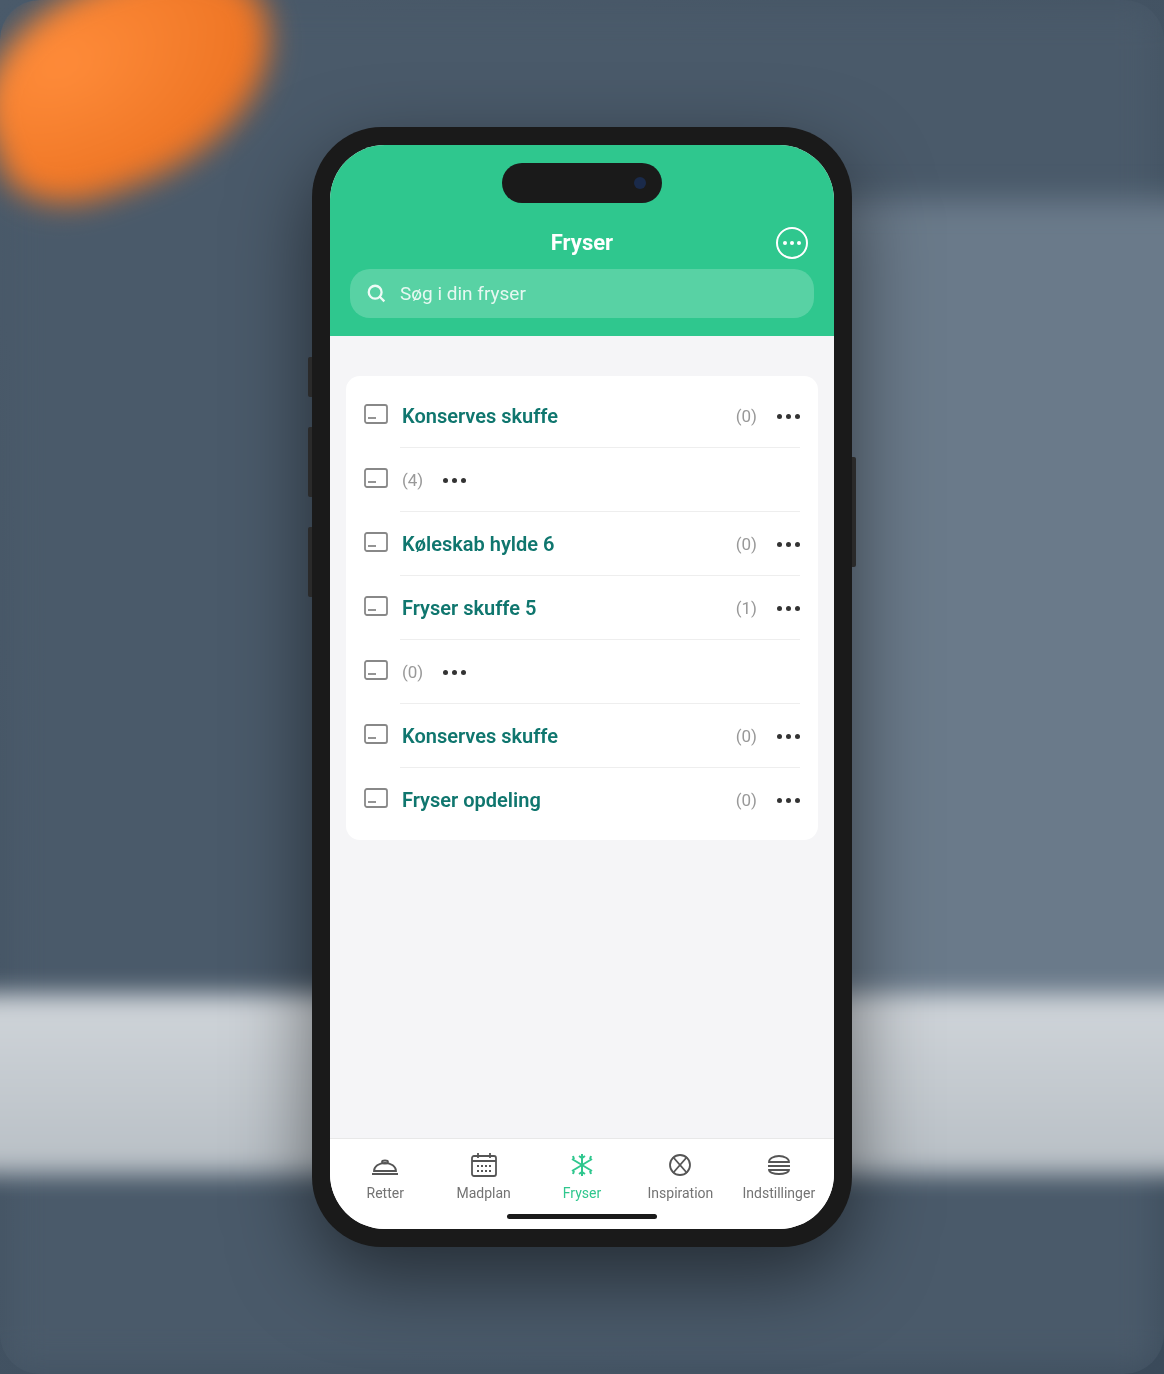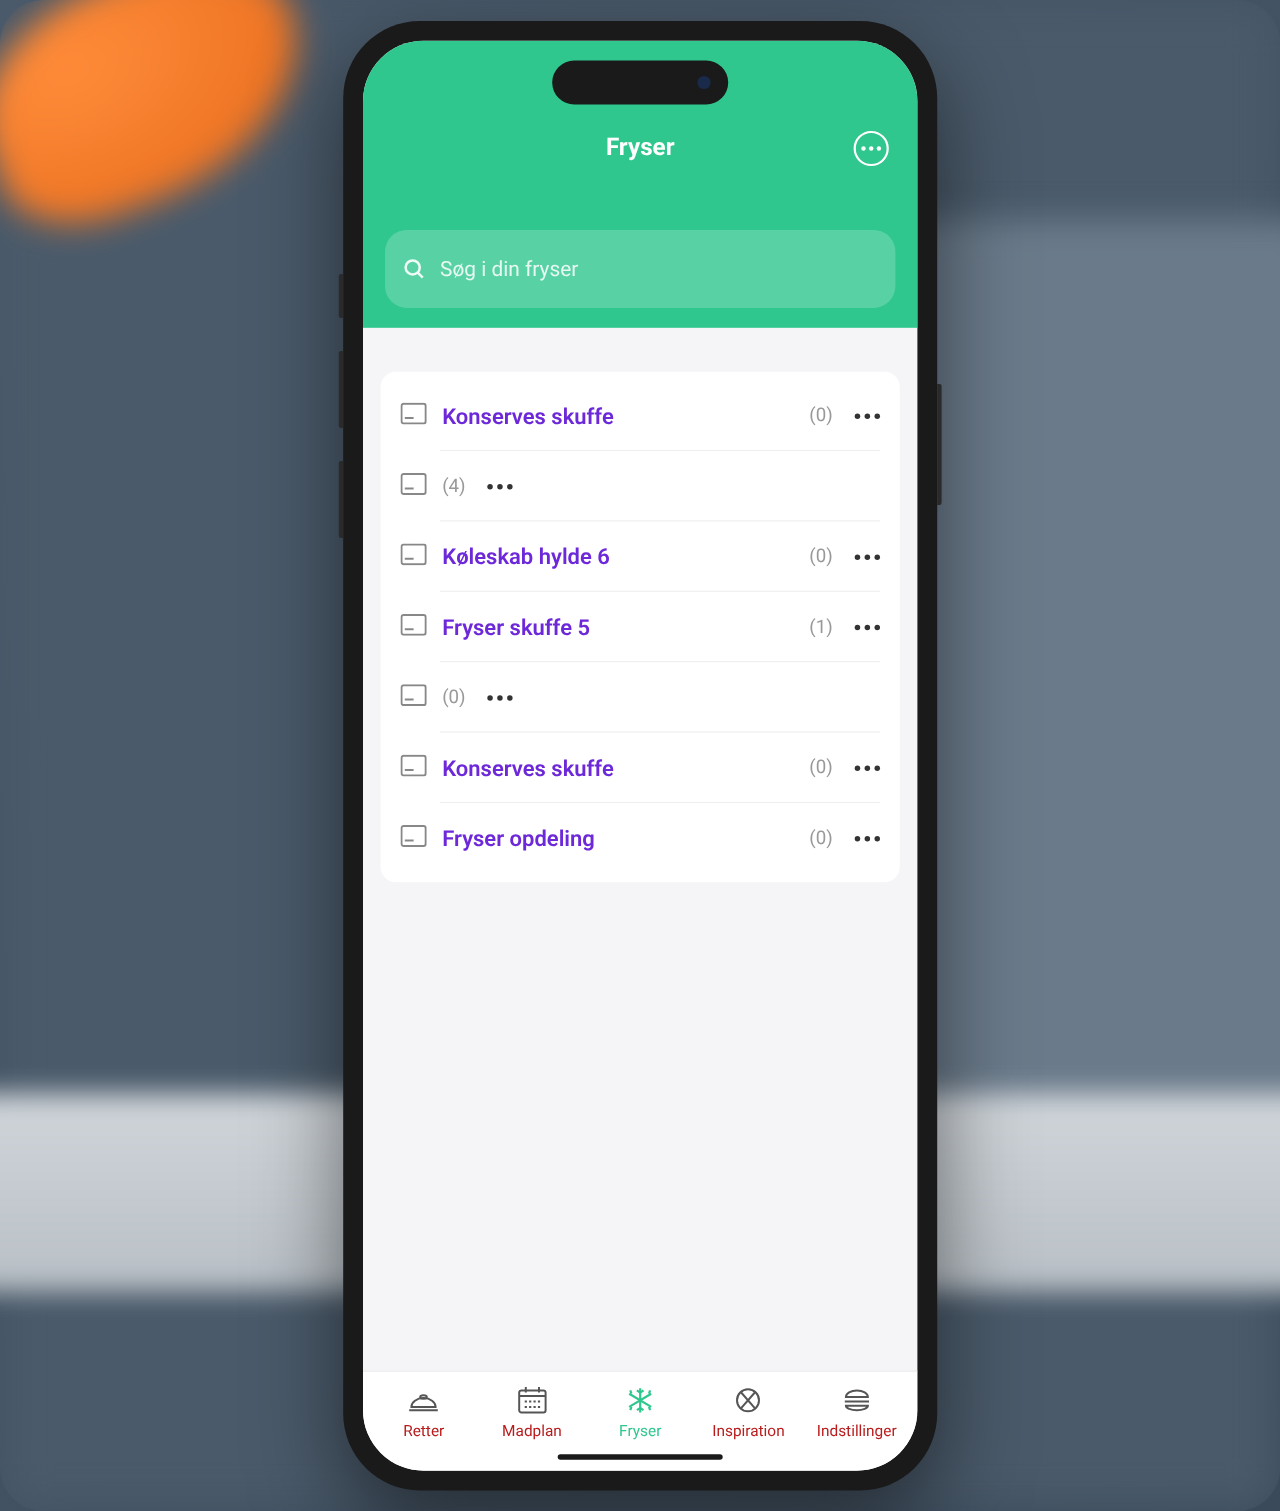--- a/index.html
+++ b/index.html
@@ -58,21 +58,21 @@
       width: 600px;
       height: 900px;
       background: #6a7a8a;
       border-radius: 20px;
       filter: blur(15px);
     }
     
     .phone-frame {
       position: relative;
       width: 540px;
-      height: 1336px;
+      height: 1120px;
       background: #1a1a1a;
       border-radius: 70px;
       padding: 18px;
       box-shadow: 0 30px 80px rgba(0,0,0,0.5);
       z-index: 10;
     }
     
     .phone-buttons-left {
       position: absolute;
       left: -4px;
@@ -171,25 +171,24 @@
     .header-menu span {
       width: 4px;
       height: 4px;
       background: #fff;
       border-radius: 50%;
     }
     
     .search-bar {
       background: rgba(255,255,255,0.2);
       border-radius: 20px;
-      padding: 24px 16px;
+      padding: 13px 16px;
       display: flex;
       align-items: center;
       gap: 12px;
-      margin-top: 48px;
     }
     
     .search-icon-svg {
       width: 22px;
       height: 22px;
       flex-shrink: 0;
     }
     
     .search-input {
       background: transparent;
@@ -237,21 +236,21 @@
     .drawer-icon {
       width: 24px;
       height: 20px;
       flex-shrink: 0;
     }
     
     .item-label {
       flex: 1;
       font-size: 20px;
       font-weight: 600;
-      color: #6d28d9;
+      color: #0f766e;
     }
     
     .item-count {
       color: #999;
       font-size: 17px;
       margin-right: 6px;
     }
     
     .item-dots {
       display: flex;
@@ -284,21 +283,21 @@
     .tab-icon {
       width: 30px;
       height: 28px;
       display: flex;
       align-items: center;
       justify-content: center;
     }
     
     .tab-label {
       font-size: 14px;
-      color: #b91c1c;
+      color: #737373;
     }
     
     .tab-item.active .tab-label {
       color: #2fc78e;
     }
     
     .home-indicator {
       position: absolute;
       bottom: 10px;
       left: 50%;

